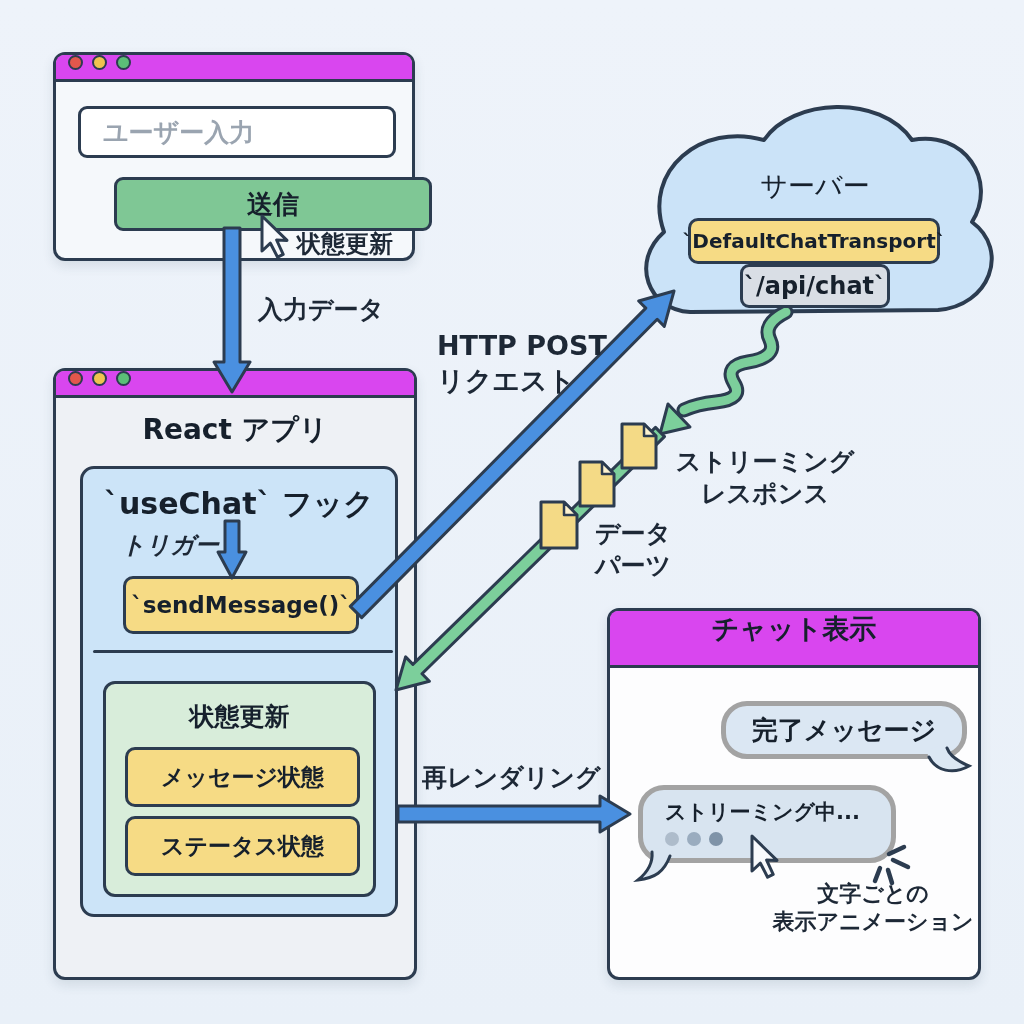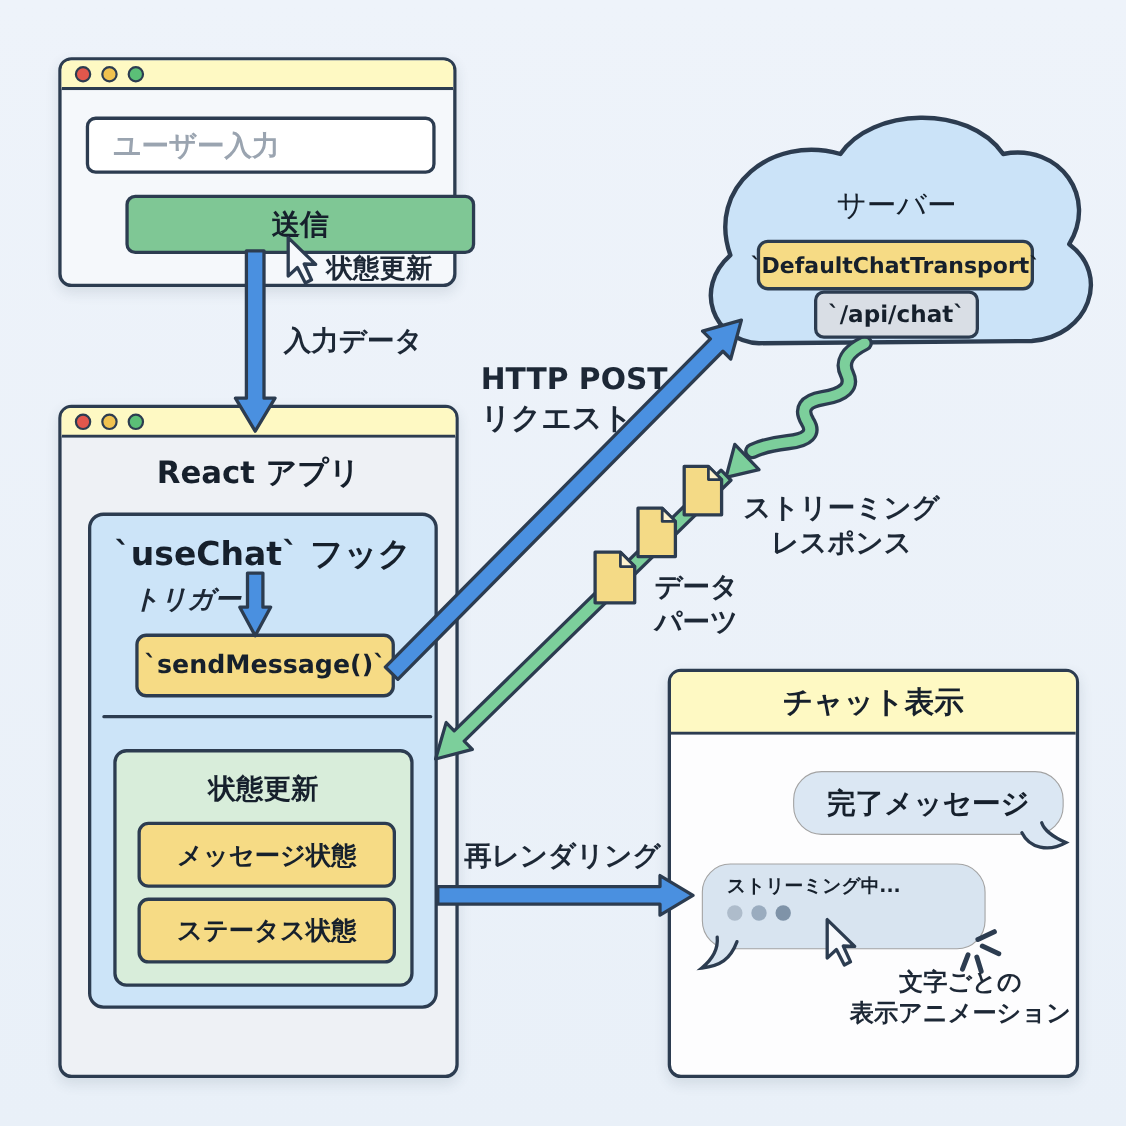--- a/index.html
+++ b/index.html
@@ -7,22 +7,22 @@
   body {
     background:#ebf1f8;
     font-family:"DejaVu Sans","Liberation Sans",sans-serif;
     color:#16202c;
   }
   #stage { position:relative; width:1024px; height:1024px; overflow:hidden;
            background:linear-gradient(180deg,#eef3fa 0%,#e9f0f8 100%); }
 
   .window { position:absolute; border:3px solid #2c3c50; border-radius:12px;
             box-shadow:0 5px 12px rgba(45,62,82,.12); }
-  .titlebar { height:27px; background:#fef9c3; border-bottom:3px solid #2c3c50;
-              border-radius:8px 8px 0 0; display:flex; align-items:center;
+  .titlebar { height:27px; background:#d946ef; border-bottom:3px solid #2c3c50;
+              border-radius:8px 8px 0 0; display:flex; align-items:flex-start;
               padding-left:12px; gap:9px; }
   .titlebar.tall { height:57px; justify-content:center; padding-left:0; }
   .chat-title { font-weight:700; font-size:27px; }
   .dot { width:15px; height:15px; border-radius:50%; border:2px solid #2c3c50; }
   .dot.red    { background:#e2574c; }
   .dot.yellow { background:#f0c24f; }
   .dot.green  { background:#5bbf77; }
 
   .win-title { position:absolute; left:0; width:100%; text-align:center;
                font-weight:700; font-size:28px; }
@@ -36,31 +36,31 @@
               font-weight:700; font-size:26px; cursor:pointer; }
 
   .panel { position:absolute; border:3px solid #2c3c50; }
   .blue-panel  { background:#cce4f8; border-radius:14px; }
   .green-panel { background:#d8edda; border-radius:12px; }
   .panel-heading { position:absolute; left:0; width:100%; text-align:center;
                    font-weight:700; font-size:25px; }
   .codebox { position:absolute; background:#f6db85; border:3px solid #2c3c50;
              border-radius:10px; display:flex; align-items:center; justify-content:center;
              font-weight:700; font-size:23px; }
-  .codebox.gray { background:#d9dee5; border-radius:9px; font-size:21px; }
+  .codebox.gray { background:#d9dee5; border-radius:9px; font-size:24px; }
   .codebox.transport { font-size:20px; }
   .divider { position:absolute; height:3px; background:#2c3c50; border-radius:2px; }
 
   .cloud-title { position:absolute; font-weight:400; font-size:27px; text-align:center; }
 
-  .bubble { position:absolute; background:#dbe7f3; border:1px solid #a3a3a3;
+  .bubble { position:absolute; background:#dbe7f3; border:5px solid #a3a3a3;
             border-radius:26px; display:flex; align-items:center; justify-content:center;
             font-weight:700; font-size:26px; }
   .bubble.b2 { flex-direction:column; align-items:flex-start; justify-content:flex-start;
-               padding:8px 0 0 22px; background:#d8e4f0; font-size:17px; }
+               padding:8px 0 0 22px; background:#d8e4f0; font-size:21px; }
   .dots { display:flex; gap:8px; margin-top:6px; }
   .dots span { width:14px; height:14px; border-radius:50%; }
   .dots .d1 { background:#aebccb; }
   .dots .d2 { background:#9aacbf; }
   .dots .d3 { background:#7f93a8; }
 
   .flabel { position:absolute; font-weight:700; color:#1d2836;
             white-space:pre-line; line-height:1.28; font-size:25px; }
   .flabel.ctr { text-align:center; }
 

